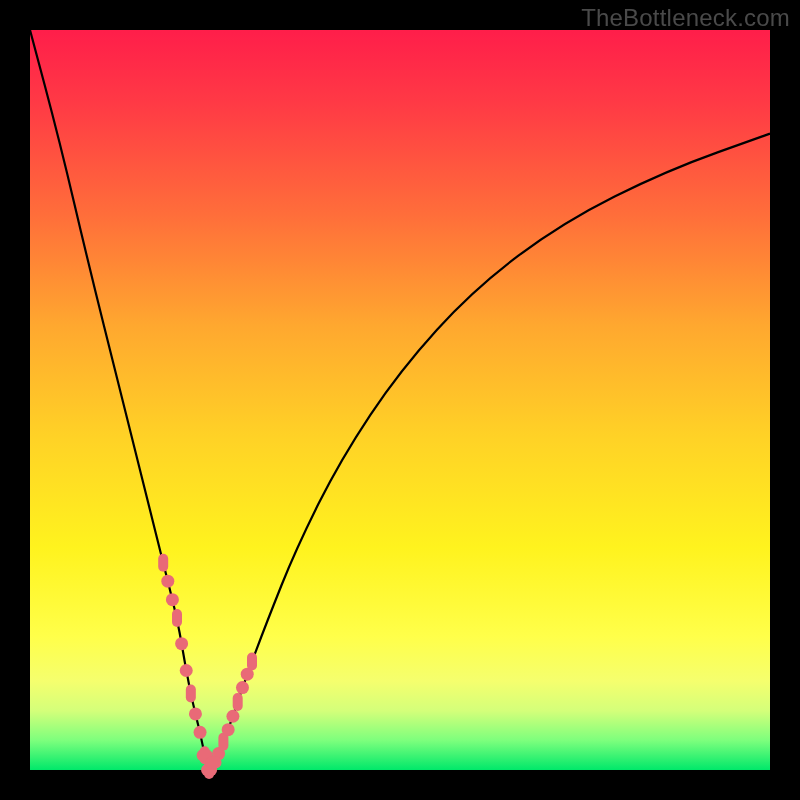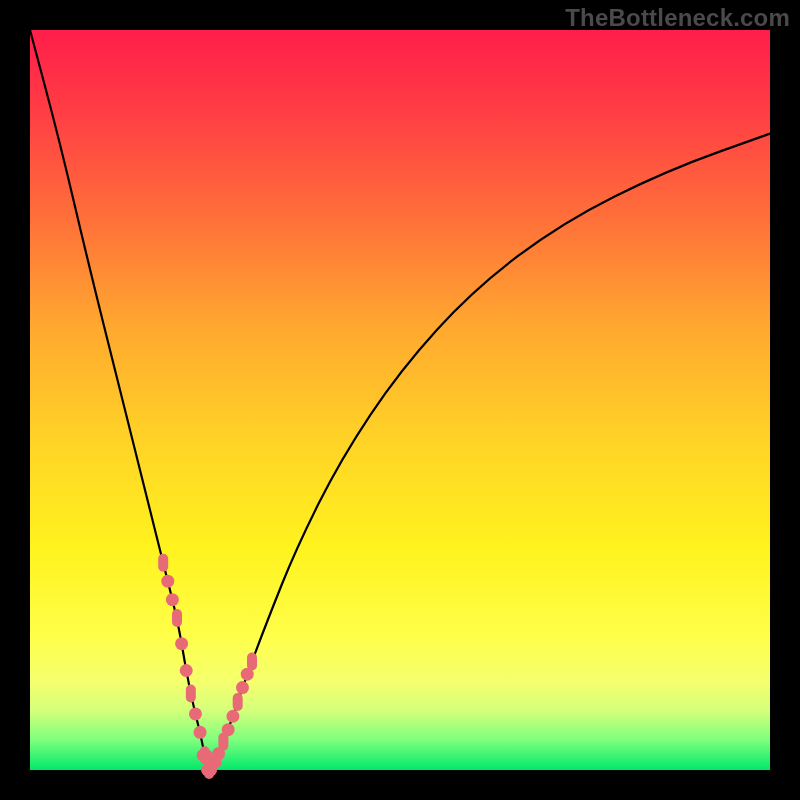--- a/index.html
+++ b/index.html
@@ -38,21 +38,21 @@
       #7dff7d 96%,
       #00e86a 100%
     );
   }
   .watermark {
     position: absolute;
     top: 4px;
     right: 10px;
     color: #4a4a4a;
     font-size: 24px;
-    font-weight: 700;
+    font-weight: 400;
     letter-spacing: 0.2px;
   }
   svg.curve {
     position: absolute;
     top: 0;
     left: 0;
     width: 740px;
     height: 740px;
     overflow: visible;
   }

